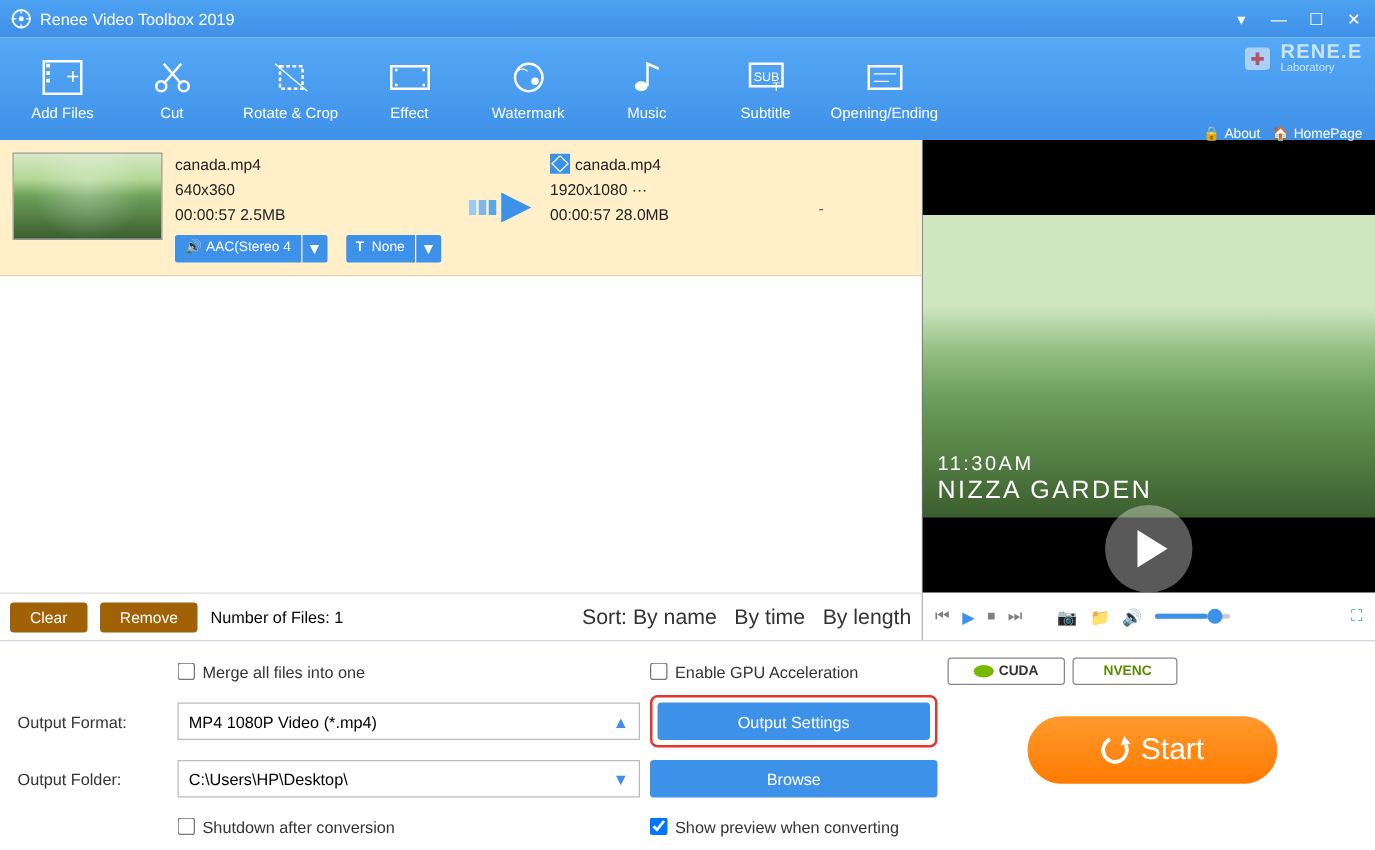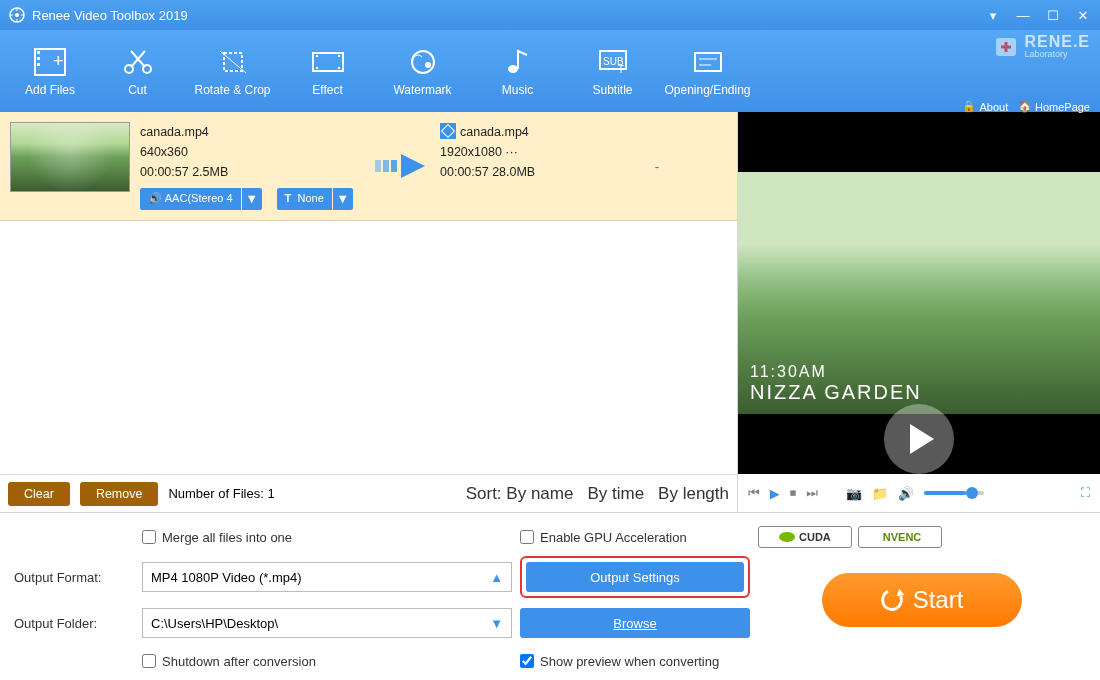--- a/index.html
+++ b/index.html
@@ -64,21 +64,21 @@
 
 .settings { height:168px; border-top:1px solid #d0d7de; background:#fff; padding:10px 14px; display:grid; grid-template-columns:120px 370px 230px 1fr; grid-template-rows:28px 40px 40px 24px; align-items:center; gap:6px 8px; }
 .cbx { display:inline-flex; align-items:center; gap:6px; color:#333; }
 .cbx input { width:14px; height:14px; }
 .lbl { color:#333; }
 .selbox { height:30px; border:1px solid #bbb; display:flex; align-items:center; padding:0 8px; justify-content:space-between; background:#fff; cursor:pointer; }
 .selbox .tri { color:#3E91E8; }
 .outputsettings-wrap { border:2px solid #E2362F; border-radius:6px; padding:4px; display:flex; justify-content:center; }
 .btnwide { background:#3E91E8; color:#fff; border:none; height:30px; border-radius:3px; width:100%; font-size:13px; cursor:pointer; }
 .btnpair { display:flex; gap:2px; }
-.btnpair button { flex:1;text-decoration:underline; }
+.btnpair button { flex:1; }
 .gpu-badge { display:inline-flex; align-items:center; height:22px; padding:0 20px; border:1px solid #888; border-radius:3px; font-size:11px; font-weight:bold; gap:4px; }
 .gpu-badge.cuda { color:#333; }
 .gpu-badge.cuda .eye { width:16px; height:10px; background:#76B900; border-radius:50%; }
 .gpu-badge.nvenc { color:#5a8a00; }
 .startbtn { grid-row:2 / span 2; grid-column:4; justify-self:center; align-self:center; width:200px; height:54px; border-radius:27px; background:linear-gradient(to bottom,#FF9A2E,#FF7A00); color:#fff; font-size:24px; border:none; cursor:pointer; display:flex; align-items:center; justify-content:center; gap:10px; }
 .startbtn .ref { width:22px; height:22px; border:3px solid #fff; border-top-color:transparent; border-radius:50%; transform:rotate(20deg); position:relative; }
 .startbtn .ref::after { content:""; position:absolute; top:-5px; right:-2px; border-left:7px solid #fff; border-top:4px solid transparent; border-bottom:4px solid transparent; }
 
 svg { display:block; }
 </style>

